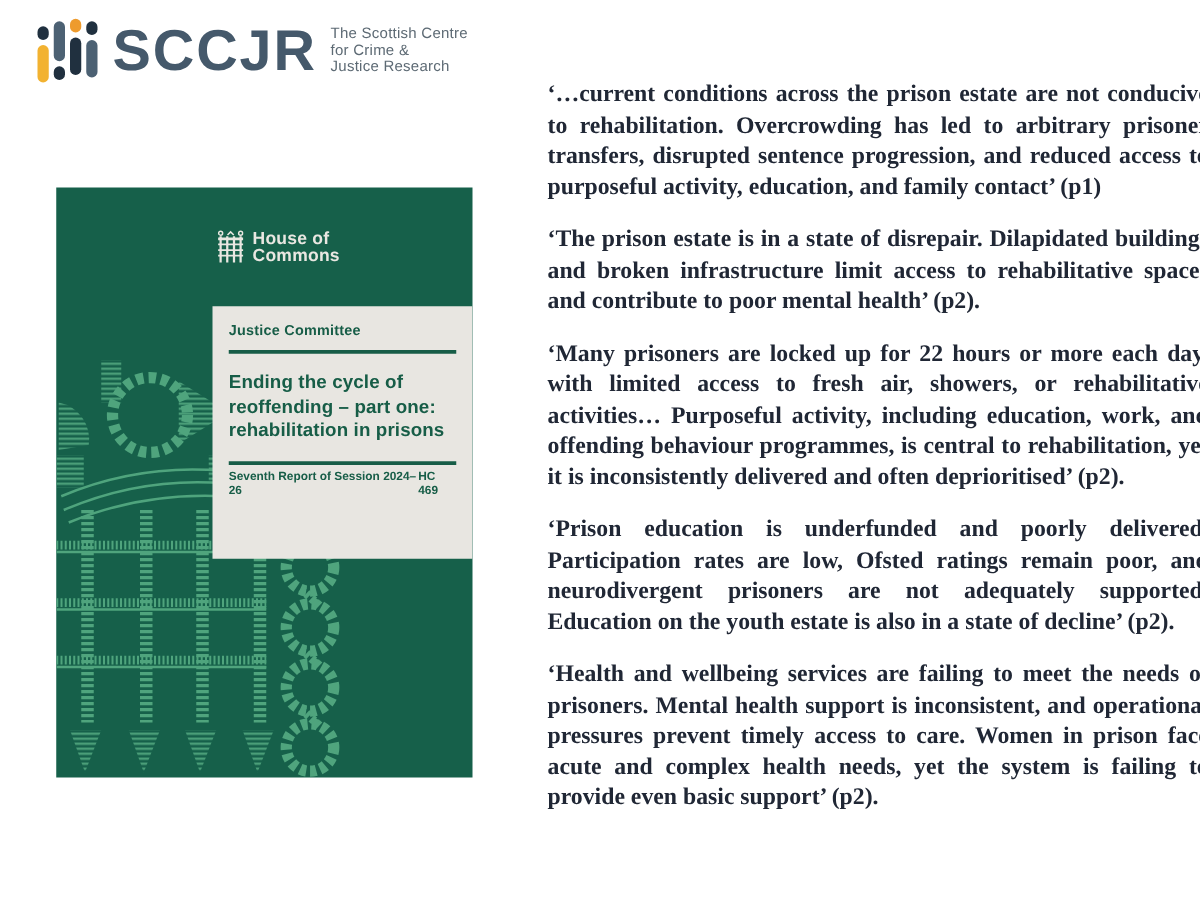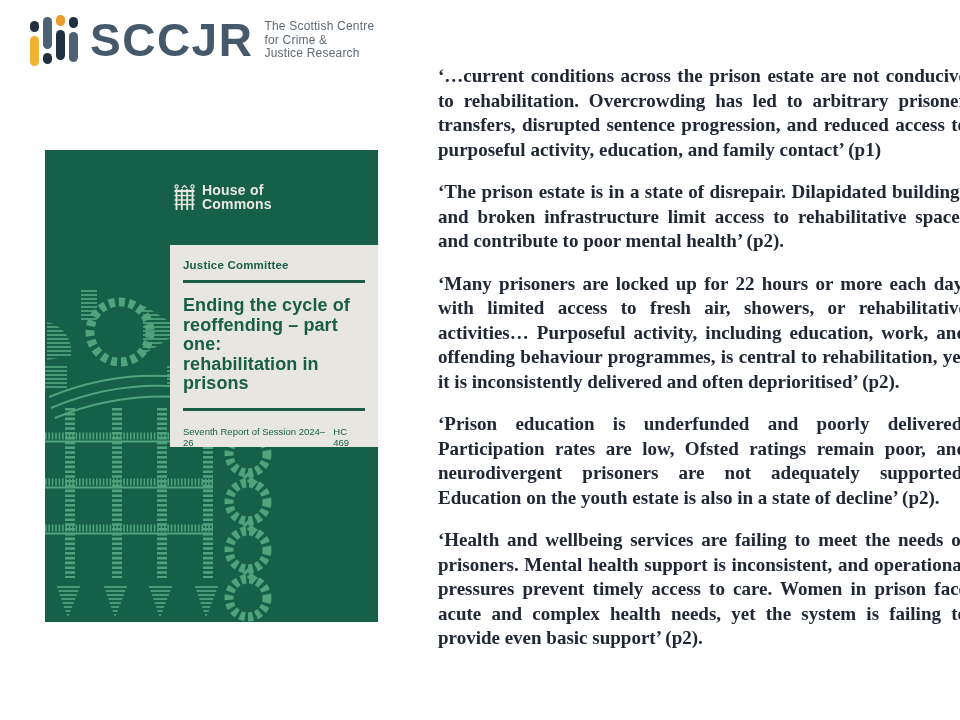--- a/index.html
+++ b/index.html
@@ -43,22 +43,22 @@
   .hoc-name { font-size:14px; font-weight:600; line-height:14px; letter-spacing:0.2px; }
 
   .panel {
     position:absolute; left:125px; top:95px; right:0; height:202px;
     background:var(--panel); padding:14px 13px 0 13px; color:var(--dgreen);
   }
   .committee { font-size:11.5px; font-weight:bold; letter-spacing:0.2px; }
   .rule { height:3px; background:var(--dgreen); border:none; }
   .rule-1 { margin-top:9px; }
   .rule-2 { margin-top:14px; }
-  .cover-title { margin-top:13px; font-size:18px; font-weight:bold; line-height:19.5px; letter-spacing:0.1px; }
-  .panel-footer { margin-top:15px; display:flex; justify-content:space-between; font-size:9.5px; font-weight:normal; }
+  .cover-title { margin-top:13px; font-size:15px; font-weight:bold; line-height:19.5px; letter-spacing:0.1px; }
+  .panel-footer { margin-top:4px; display:flex; justify-content:space-between; font-size:9.5px; font-weight:bold; }
 
   
   .quotes {
     position:absolute; left:438px; top:64px; width:529px;
     font-family:"Liberation Serif", serif; font-size:19px; line-height:24.5px;
     color:var(--quote); text-align:justify;font-weight:bold;
   }
   .quotes p { margin-bottom:18px; }
 </style>
 </head>

